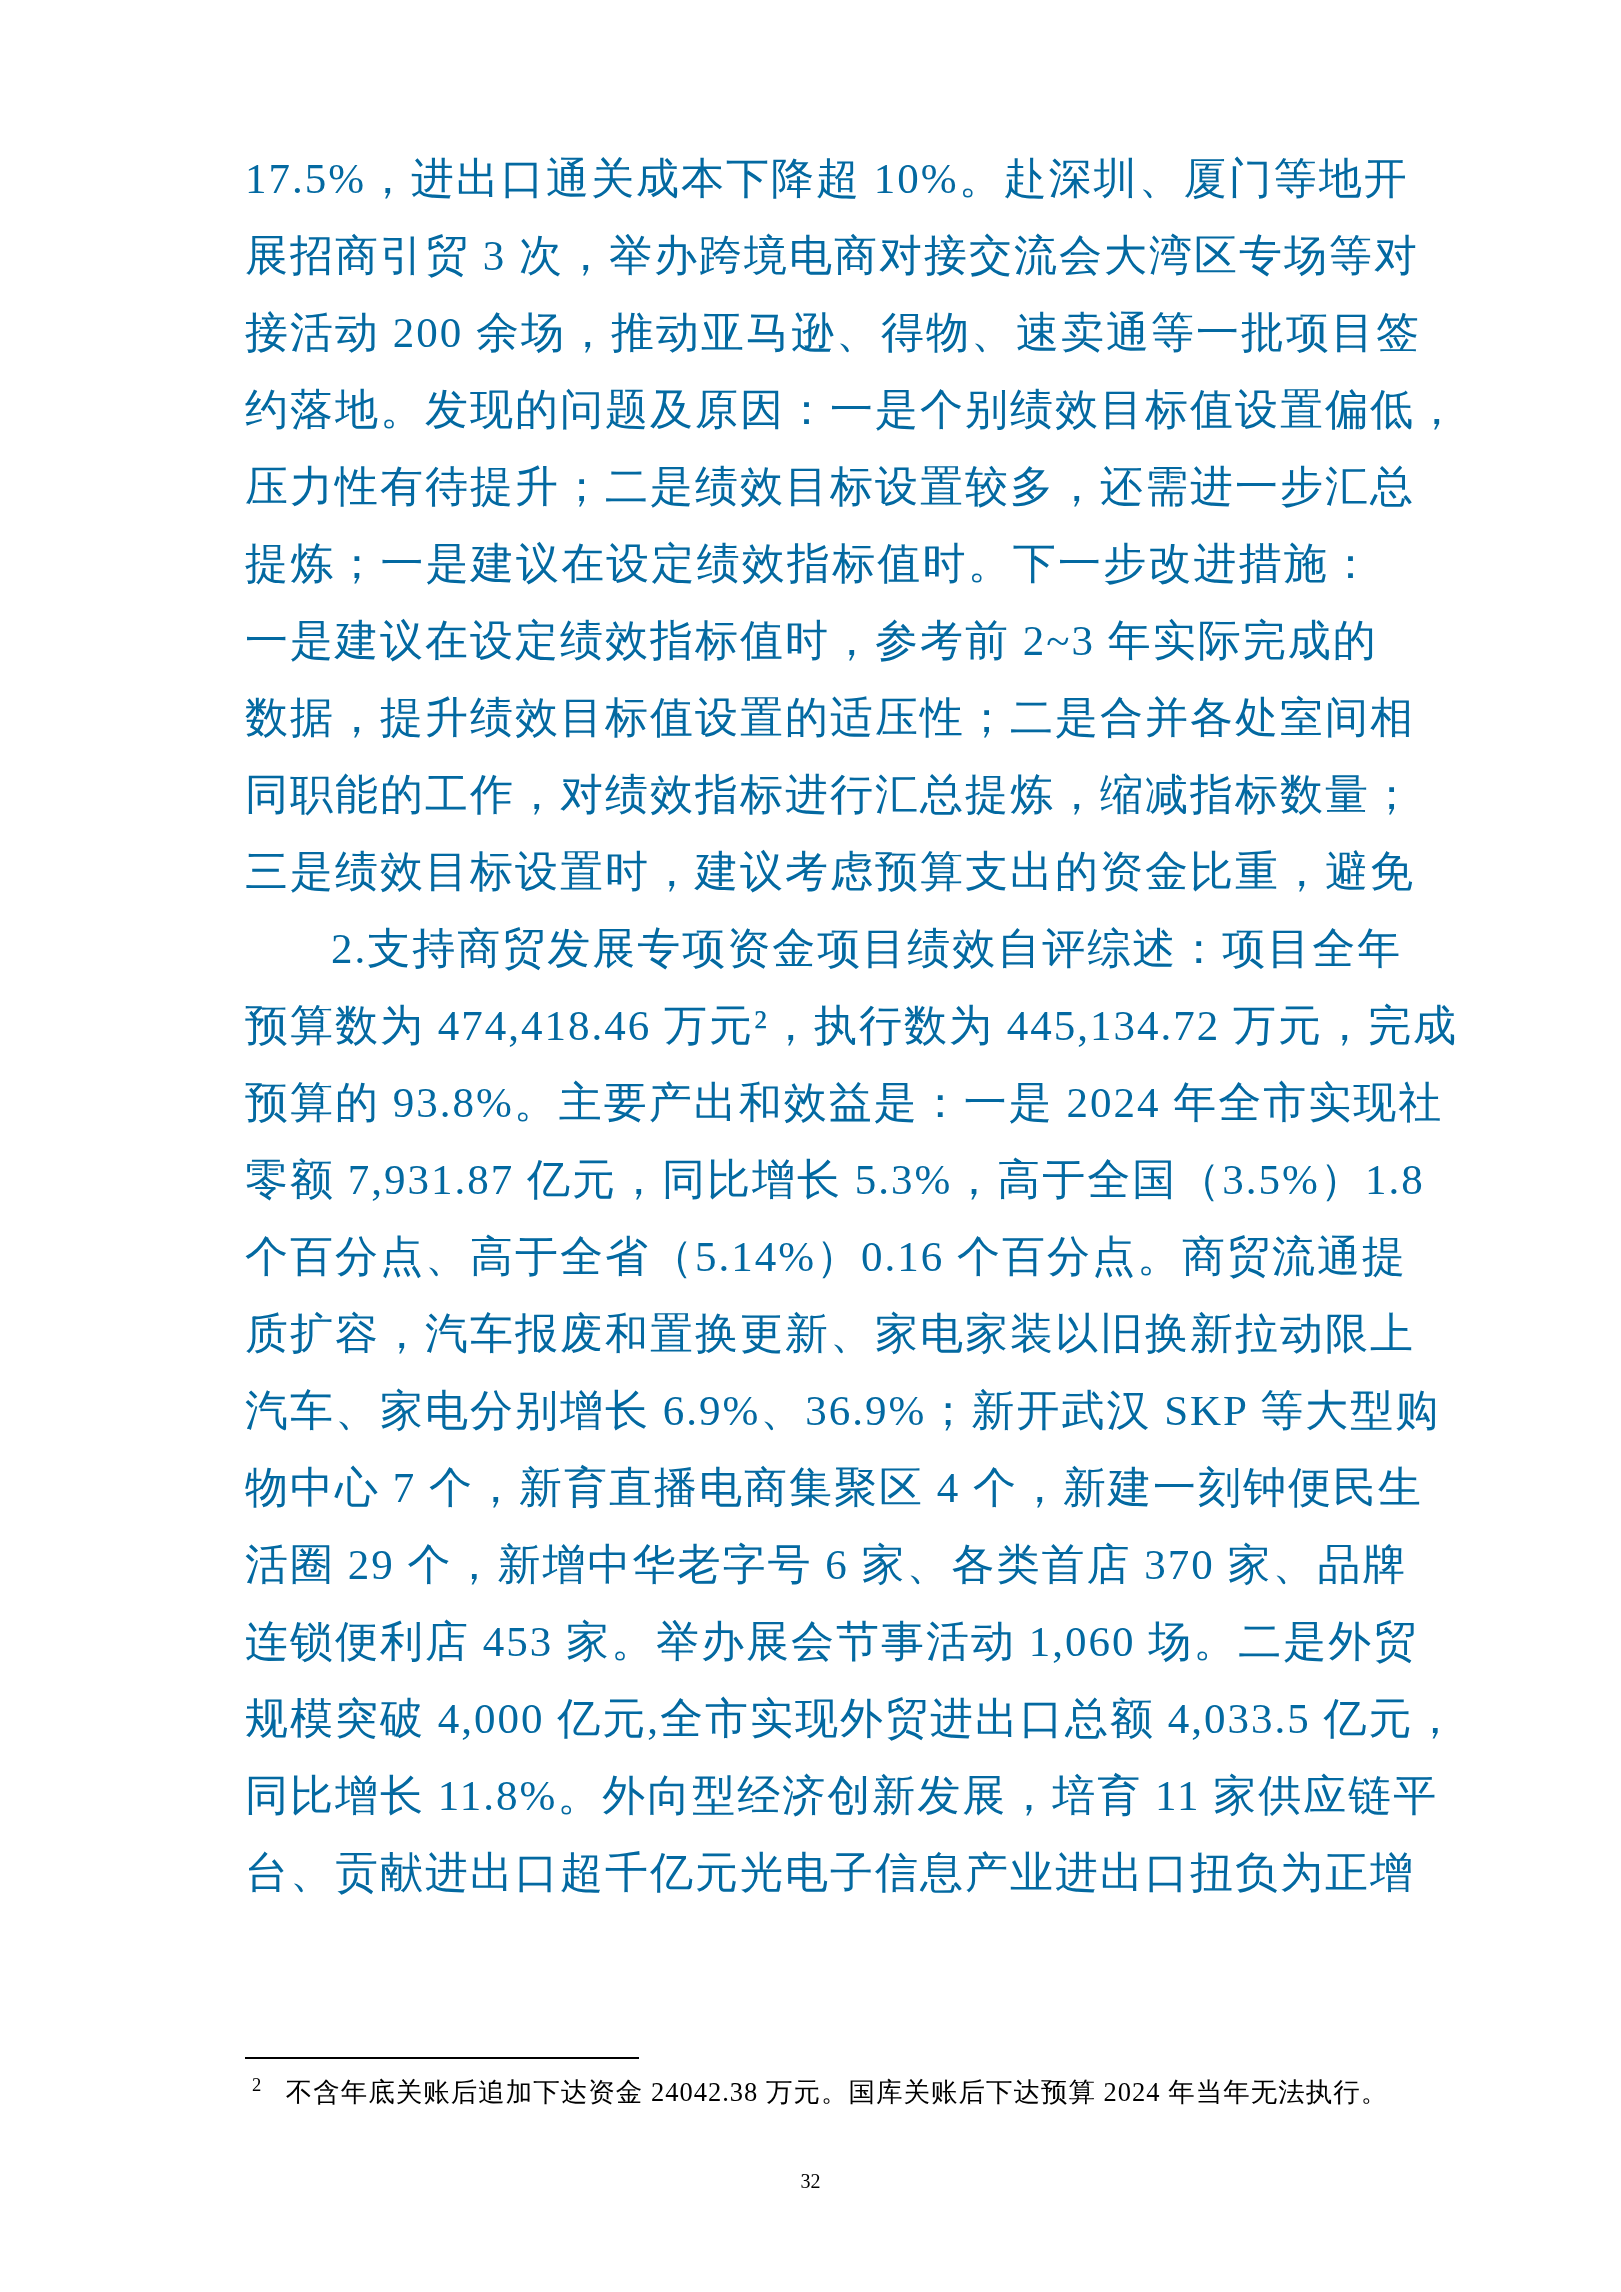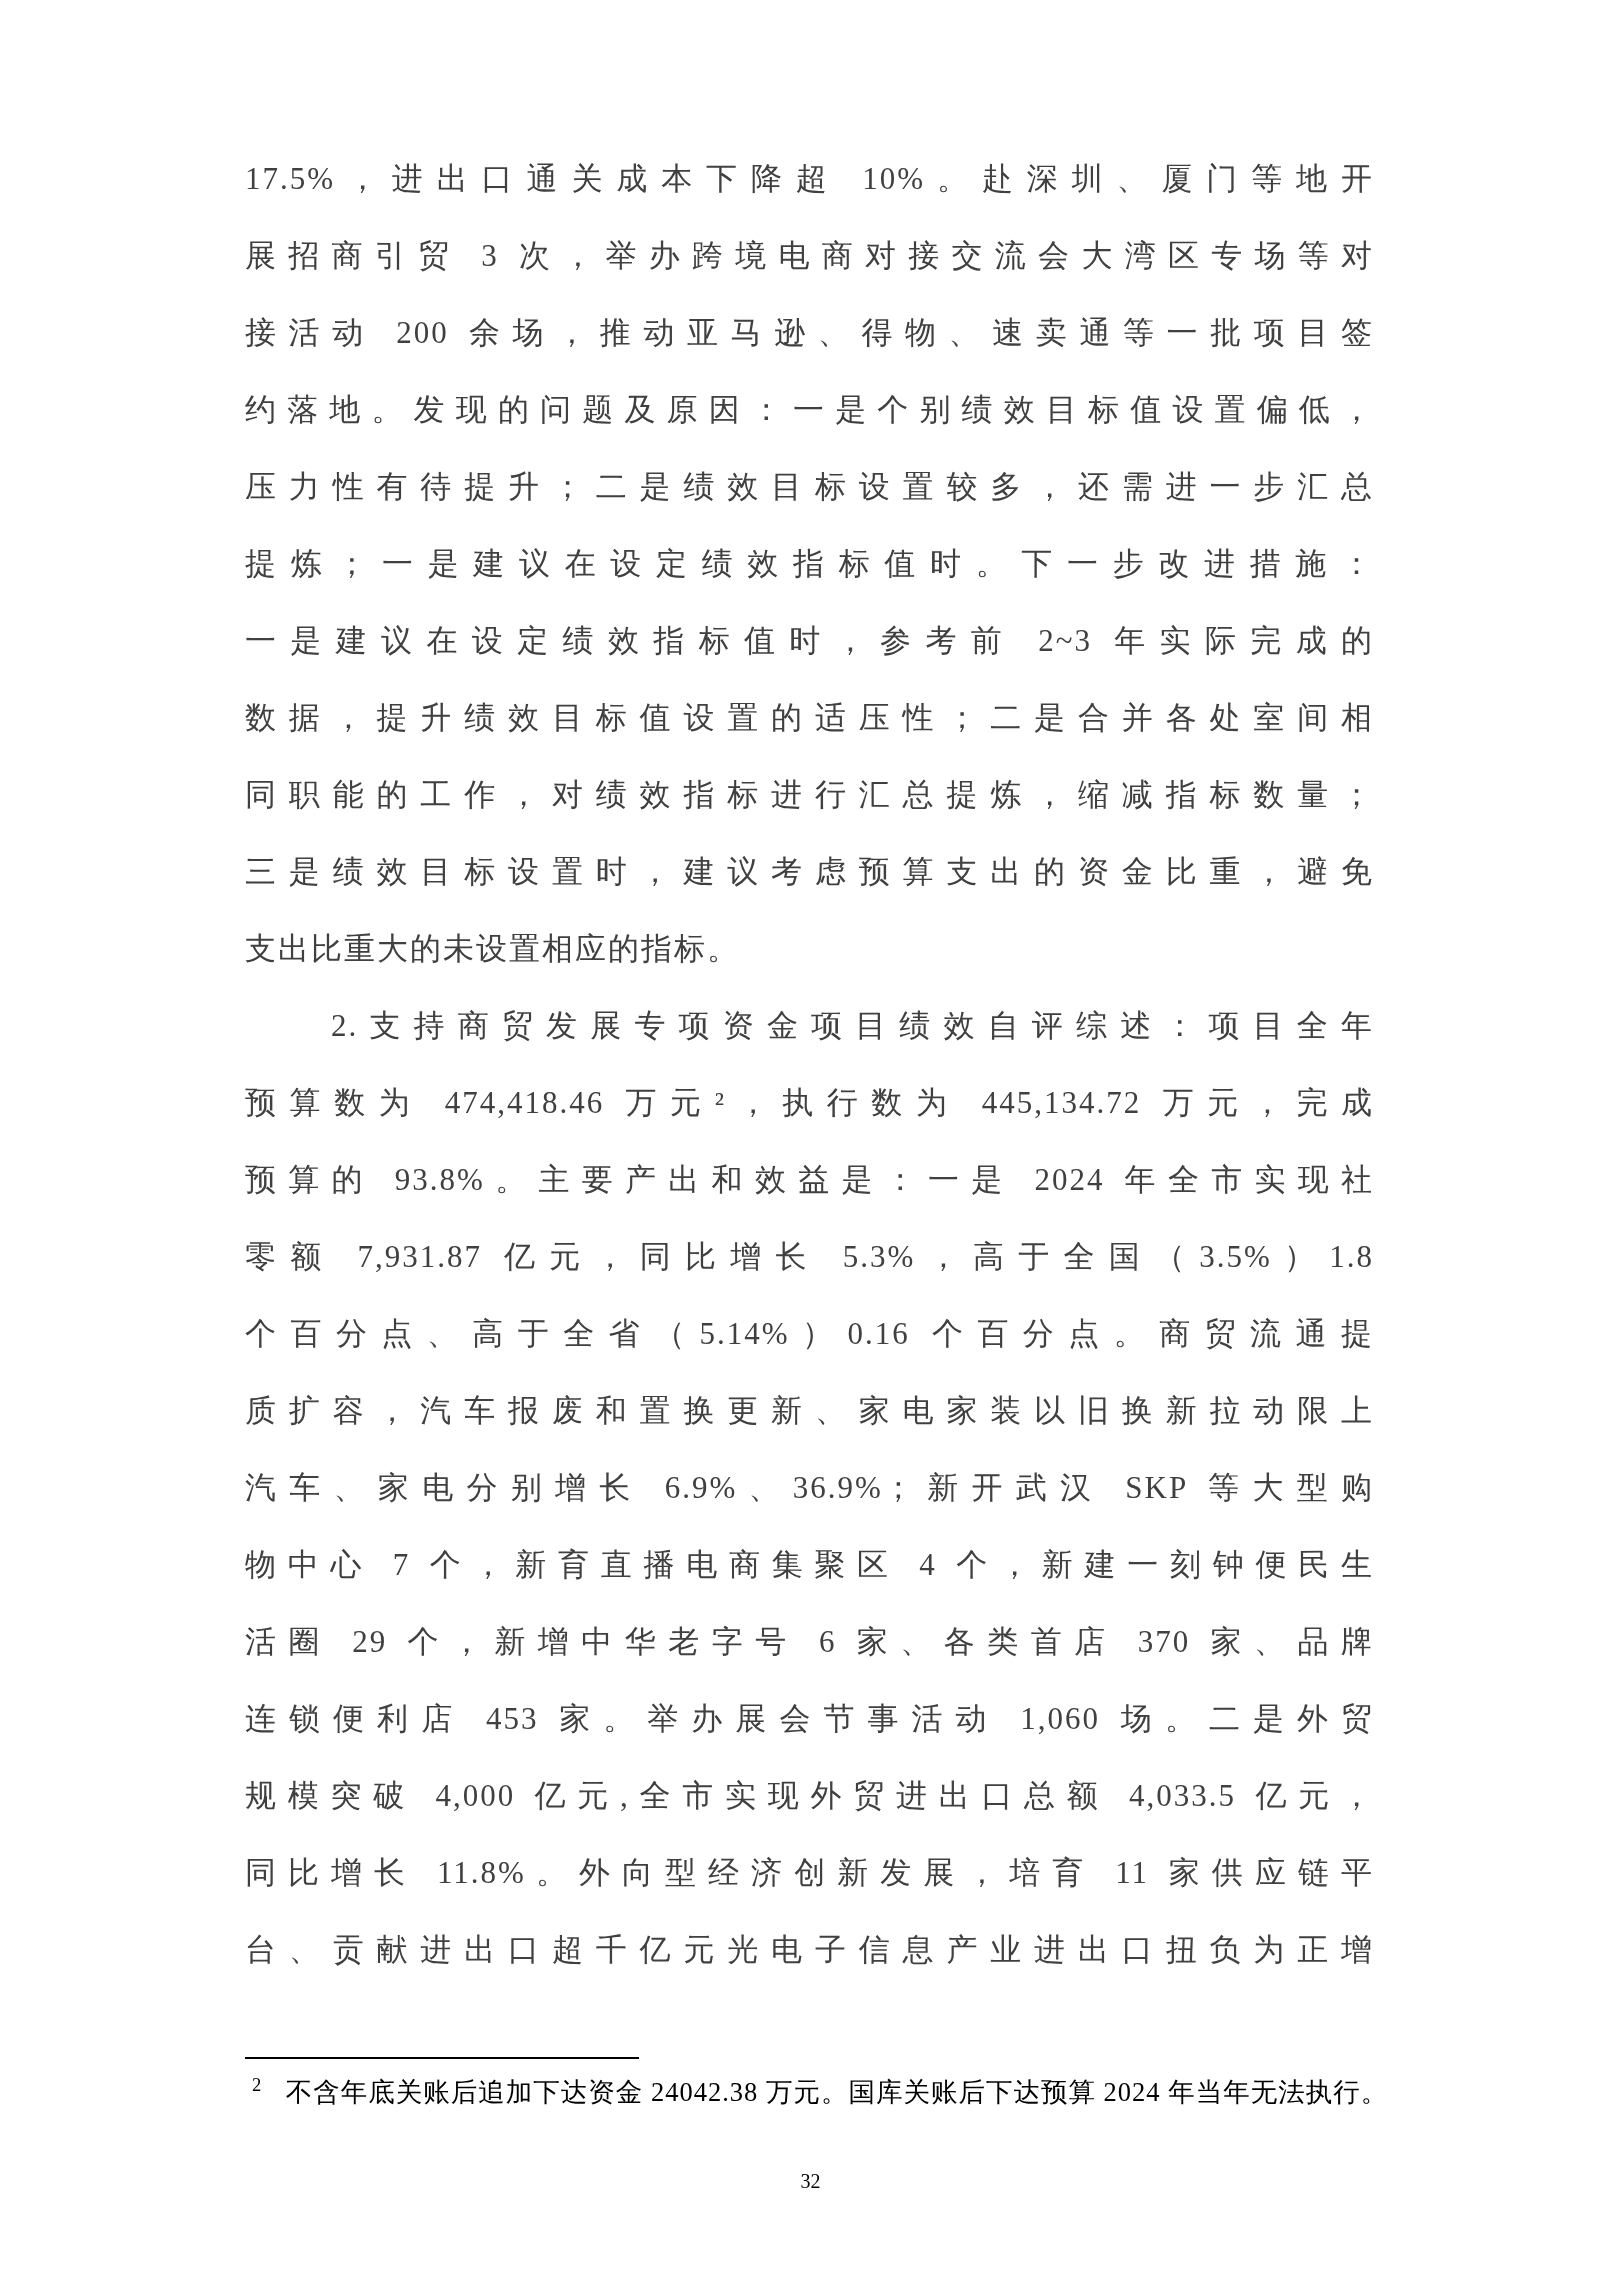--- a/index.html
+++ b/index.html
@@ -17,28 +17,28 @@
     font-family: "Liberation Serif", "DejaVu Serif", serif;
     overflow: hidden;
   }
   .text-block {
     position: absolute;
     left: 245px;
     top: 140px;
     width: 1129px;
   }
   .line {
-    font-size: 31px;
+    font-size: 43px;
     line-height: 77px;
     height: 77px;
     white-space: nowrap;
     text-align: justify;
     text-align-last: justify;
     letter-spacing: 2px;
-    color: #404040;
+    color: #0369a1;
   }
   .line.indent {
     text-indent: 86px;
   }
   .line.end {
     text-align-last: left;
   }
   .footnote-area {
     position: absolute;
     left: 245px;
@@ -83,21 +83,20 @@
       <div class="line">17.5%，进出口通关成本下降超 10%。赴深圳、厦门等地开</div>
       <div class="line">展招商引贸 3 次，举办跨境电商对接交流会大湾区专场等对</div>
       <div class="line">接活动 200 余场，推动亚马逊、得物、速卖通等一批项目签</div>
       <div class="line">约落地。发现的问题及原因：一是个别绩效目标值设置偏低，</div>
       <div class="line">压力性有待提升；二是绩效目标设置较多，还需进一步汇总</div>
       <div class="line">提炼；一是建议在设定绩效指标值时。下一步改进措施：</div>
       <div class="line">一是建议在设定绩效指标值时，参考前 2~3 年实际完成的</div>
       <div class="line">数据，提升绩效目标值设置的适压性；二是合并各处室间相</div>
       <div class="line">同职能的工作，对绩效指标进行汇总提炼，缩减指标数量；</div>
       <div class="line">三是绩效目标设置时，建议考虑预算支出的资金比重，避免</div>
-      <div class="line end">支出比重大的未设置相应的指标。</div>
       <div class="line indent">2.支持商贸发展专项资金项目绩效自评综述：项目全年</div>
       <div class="line">预算数为 474,418.46 万元²，执行数为 445,134.72 万元，完成</div>
       <div class="line">预算的 93.8%。主要产出和效益是：一是 2024 年全市实现社</div>
       <div class="line">零额 7,931.87 亿元，同比增长 5.3%，高于全国（3.5%）1.8</div>
       <div class="line">个百分点、高于全省（5.14%）0.16 个百分点。商贸流通提</div>
       <div class="line">质扩容，汽车报废和置换更新、家电家装以旧换新拉动限上</div>
       <div class="line">汽车、家电分别增长 6.9%、36.9%；新开武汉 SKP 等大型购</div>
       <div class="line">物中心 7 个，新育直播电商集聚区 4 个，新建一刻钟便民生</div>
       <div class="line">活圈 29 个，新增中华老字号 6 家、各类首店 370 家、品牌</div>
       <div class="line">连锁便利店 453 家。举办展会节事活动 1,060 场。二是外贸</div>

